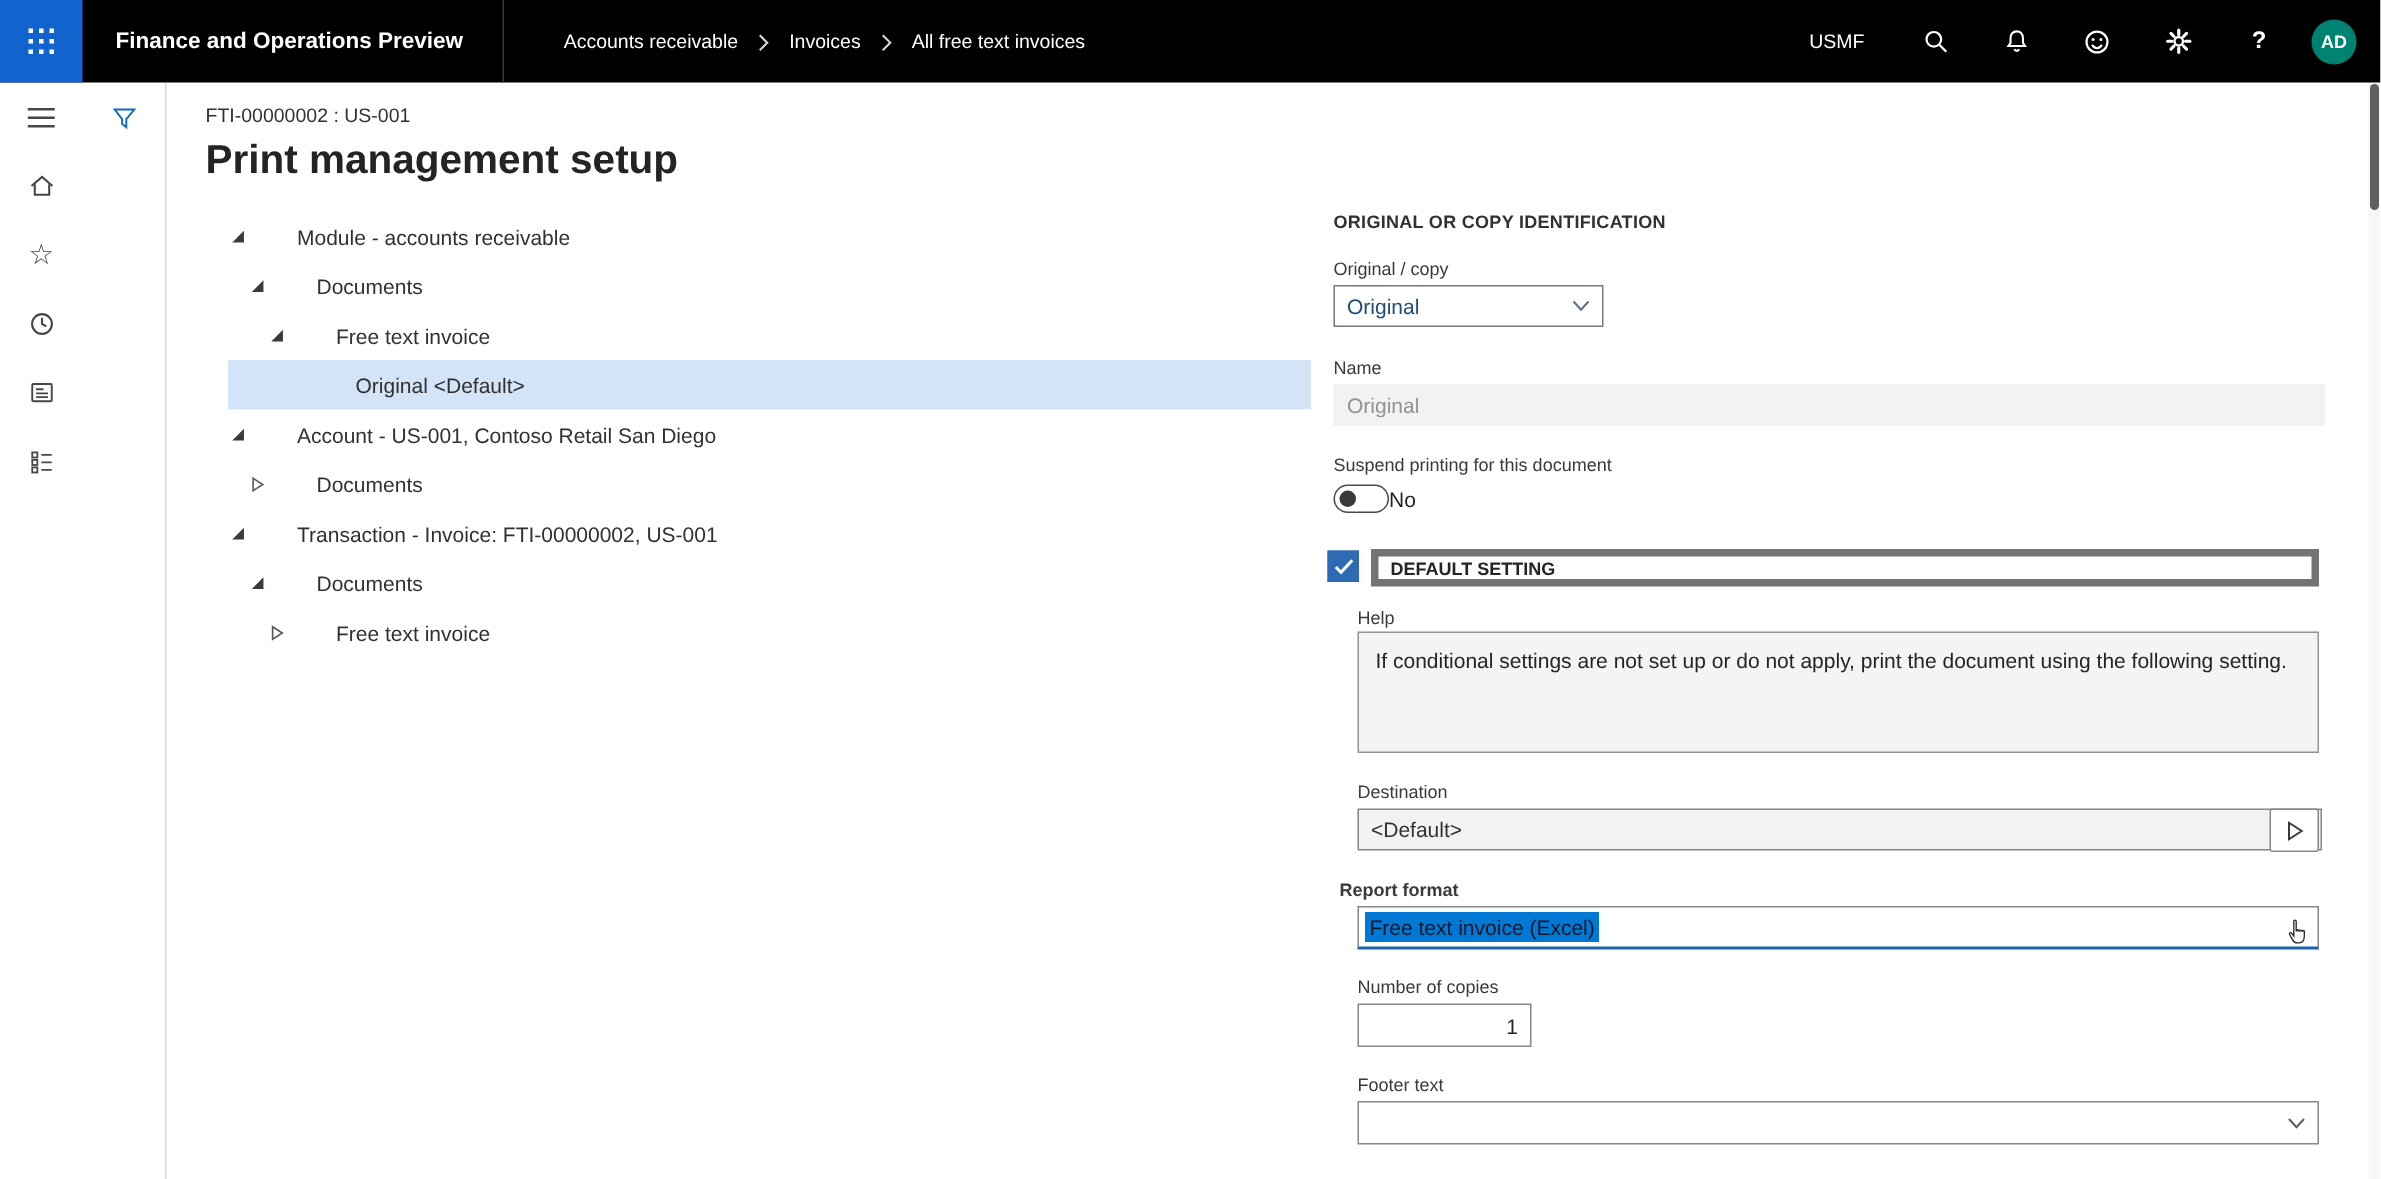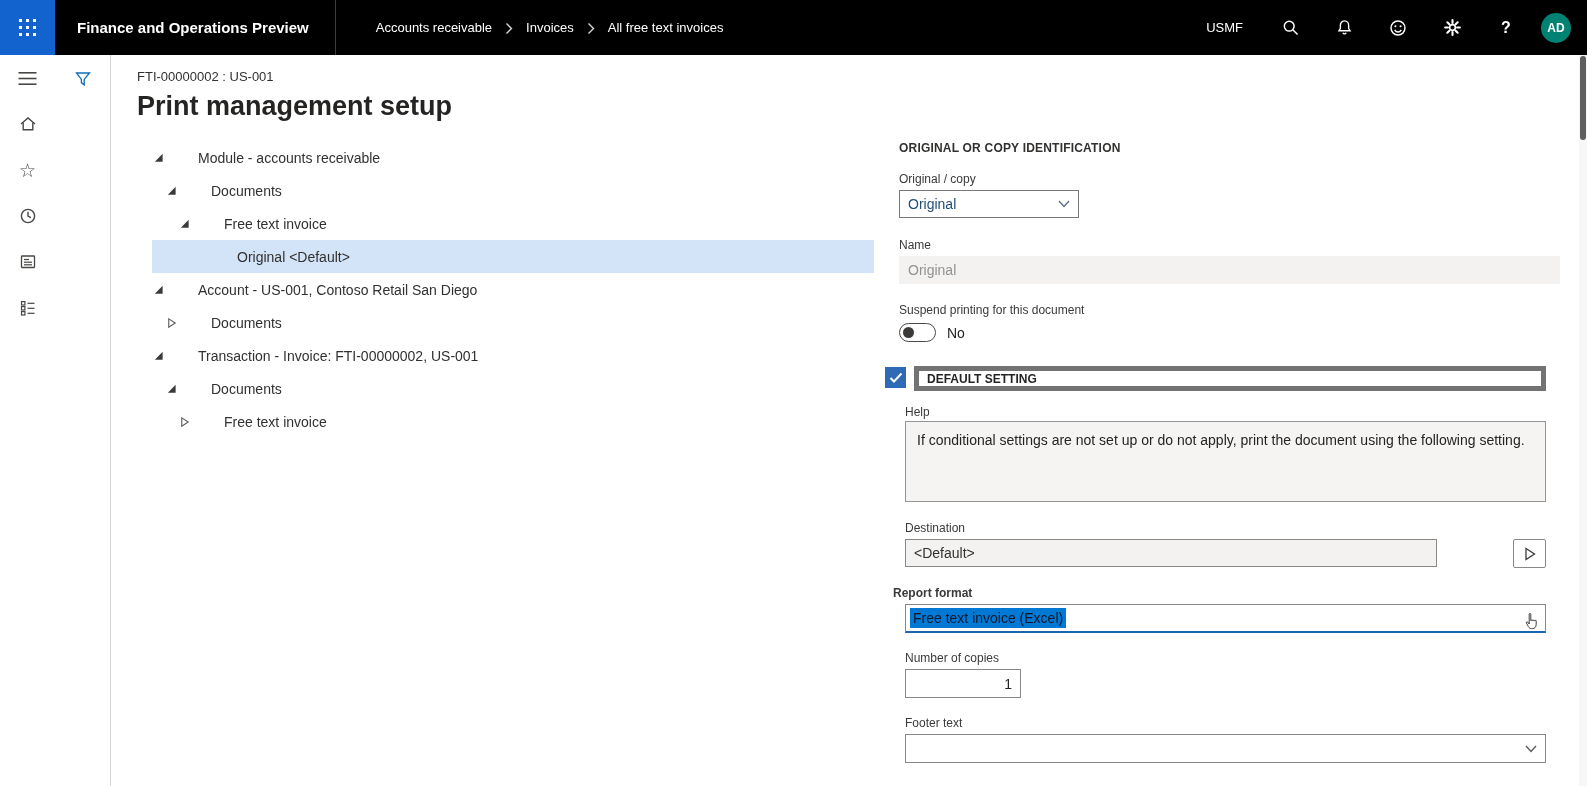--- a/index.html
+++ b/index.html
@@ -46,40 +46,40 @@
   .page-title { position:absolute; left:25px; top:36px; margin:0; font-size:27px; font-weight:600; color:#252423; }
   
   .tree { position:absolute; left:40px; top:86px; width:722px; }
   .tree-row { display:flex; align-items:center; height:33px; font-size:14px; color:#323130; cursor:pointer;gap:21px; }
   .tree-row.selected { background:#d3e4f8; }
   .caret { width:13px; height:13px; display:flex; align-items:center; justify-content:center; margin-right:12px; flex:none; }
   .caret.none { visibility:hidden; }
   .l0 { padding-left:0; } .l1 { padding-left:13px; } .l2 { padding-left:26px; } .l3 { padding-left:39px; }
   
   .panel { position:absolute; left:773px; top:86px; width:661px; height:650px; }
-  .panel .abs { position:absolute; left:14px; }
+  .panel .abs { position:absolute; left:4px; }
   .section-title { font-size:12px; font-weight:700; color:#323130; letter-spacing:.2px; }
   .flabel { font-size:12px; color:#3b3a39; white-space:nowrap; }
   .combo { width:180px; height:28px; border:1px solid #7a7874; background:#fff; display:flex;
     align-items:center; padding:0 8px; font-size:14px; color:#1f4e79; cursor:pointer; }
   .combo .chev { margin-left:auto; display:flex; }
   .name-input { width:661px; height:28px; background:#f3f2f1; border:none; color:#949290;
     font-size:14px; padding:0 9px; }
-  .toggle-wrap { display:flex; align-items:center; gap:11px; }
+  .toggle-wrap { display:flex; align-items:center; }
   .toggle { width:37px; height:19px; border:1.5px solid #4c4a48; border-radius:10px; background:#fff;
     position:relative; cursor:pointer; }
   .toggle .knob { position:absolute; left:3px; top:2.5px; width:11px; height:11px; border-radius:50%; background:#3b3a39; }
   .toggle-label { font-size:14px; color:#252423; }
   .checkbox { position:absolute; left:0; width:21px; height:21px; background:#2f6ab4; border:1px solid #2f6ab4;
     display:flex; align-items:center; justify-content:center; cursor:pointer; }
   .ds-header { position:absolute; left:29px; width:632px; height:25px; border:5px solid #737373;
     display:flex; align-items:center; padding:0 8px; font-size:12px; font-weight:700; color:#252423; background:#fff; }
   .help-box { width:641px; height:81px; background:#f5f4f3; border:1px solid #979593;
     font-size:14px; line-height:21px; color:#252423; padding:8px 11px; }
-  .dest-input { width:532px; height:28px; background:#f3f2f1; border:1px solid #8a8886;
+  .dest-input { width:643px; height:28px; background:#f3f2f1; border:1px solid #8a8886;
     display:flex; align-items:center; padding:0 8px; font-size:14px; color:#323130; }
   .dest-btn { position:absolute; left:628px; width:33px; height:29px; background:#fff; border:1px solid #8a8886;
     display:flex; align-items:center; justify-content:center; cursor:pointer; border-radius:2px; }
   .report-field { width:641px; height:29px; background:#fff; border:1px solid #8a8886; border-bottom:2px solid #1c66b0;
     display:flex; align-items:center; padding:0 4px; font-size:14px; cursor:text; }
   .selection { background:#0078d4; color:#0f172a; padding:2px 3px; white-space:nowrap; }
   .copies-input { width:116px; height:29px; border:1px solid #8a8886; font-size:14px; color:#252423;
     text-align:right; padding:0 8px; background:#fff; }
   .footer-field { width:641px; height:29px; background:#fff; border:1px solid #8a8886; display:flex;
     align-items:center; padding:0 8px; cursor:pointer; }

